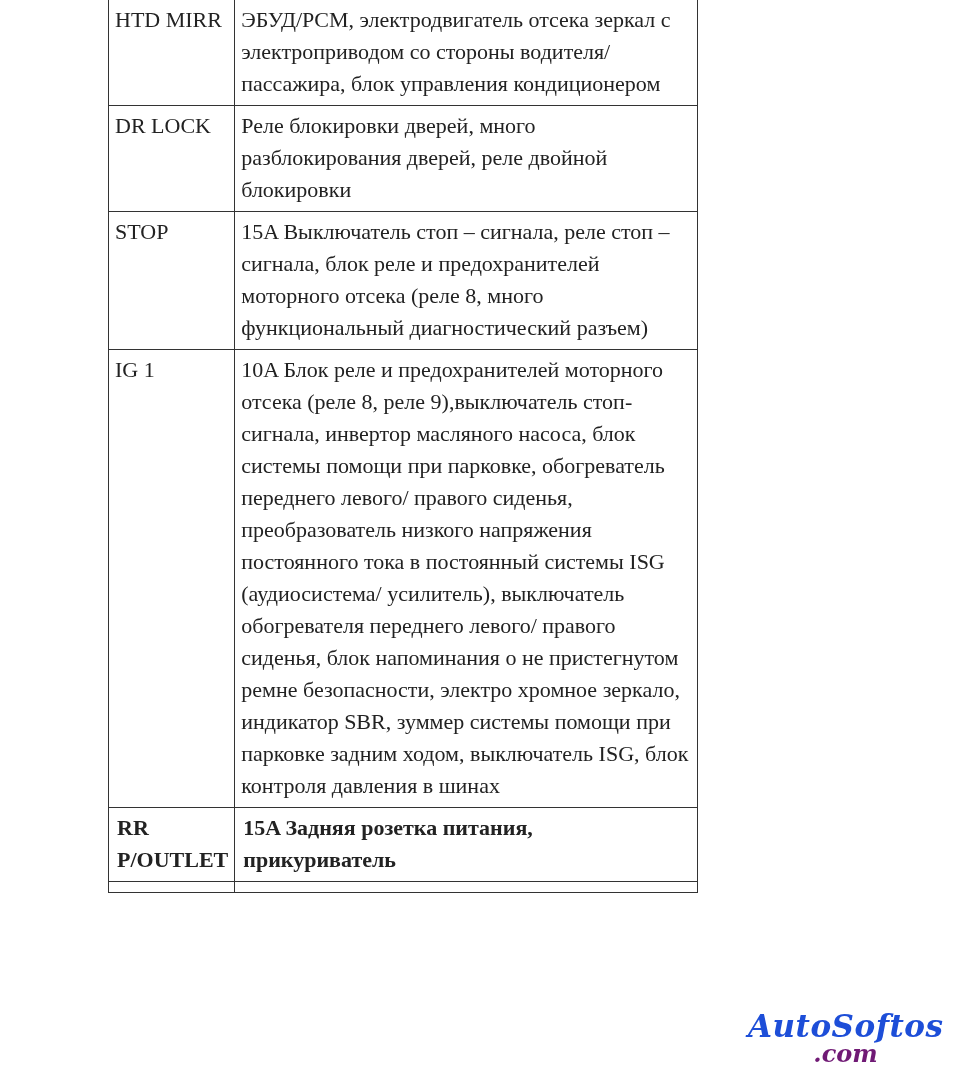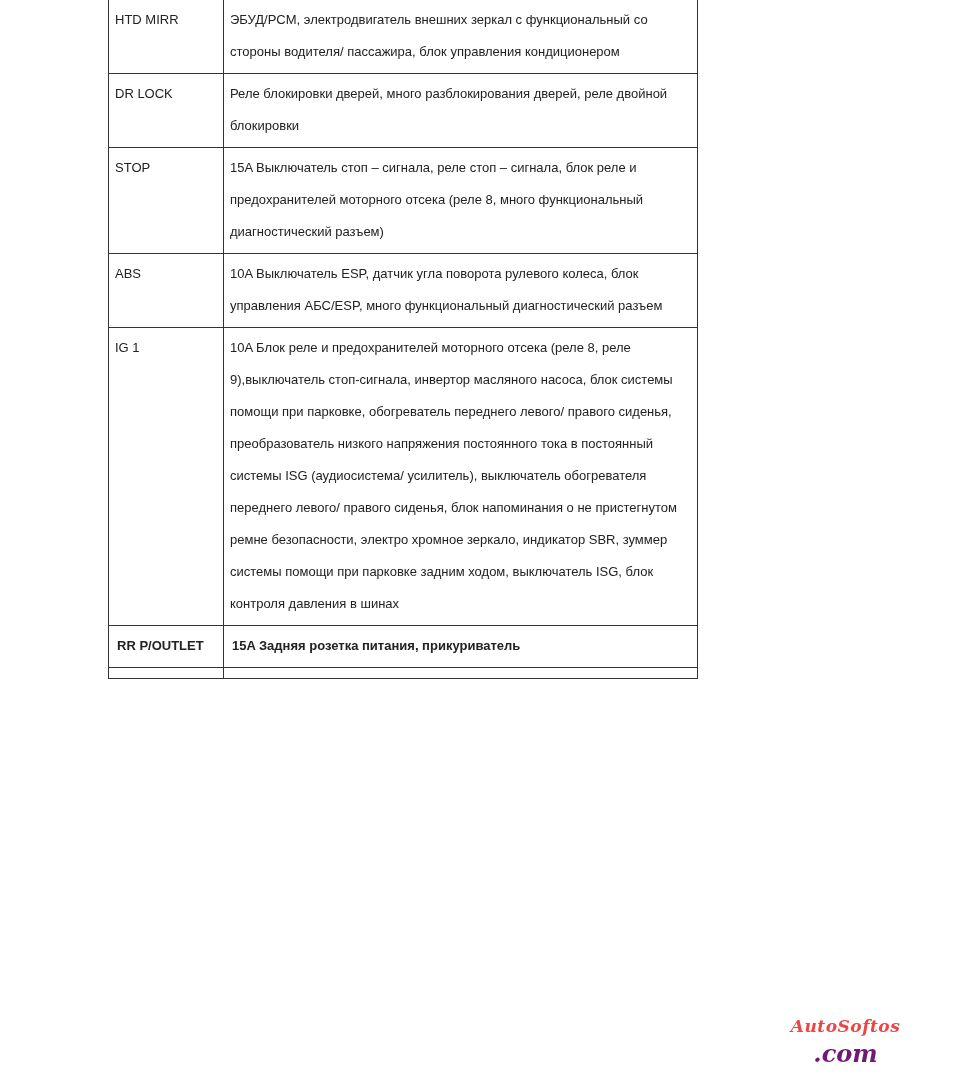--- a/index.html
+++ b/index.html
@@ -10,22 +10,22 @@
       height: 1080px;
       overflow: hidden;
       position: relative;
     }
     .fuse-table {
       position: absolute;
       left: 108px;
       top: -1px;
       width: 590px;
       border-collapse: collapse;
-      font-family: Liberation Sans, sans-serif;
-      font-size: 13px;
+      font-family: Liberation Serif, serif;
+      font-size: 22px;
       color: #222222;
       line-height: 32px;
     }
     .fuse-table td {
       border: 1.5px solid #333333;
       vertical-align: top;
       padding: 4px 6px 5px 6px;
     }
     .fuse-table td.name {
       width: 100px;
@@ -44,50 +44,46 @@
       top: 1012px;
       width: 195px;
       text-align: center;
       font-family: "DejaVu Serif", serif;
       font-weight: bold;
       font-style: italic;
       line-height: 28px;
     }
     .wm-main {
       display: block;
-      color: #ef4444;
-      font-size: 17px;
+      color: #1d4ed8;
+      font-size: 31px;
       letter-spacing: 0.5px;
     }
     .wm-sub {
       display: block;
       color: #701a75;
       font-size: 24px;
     }
   </style>
 </head>
 <body>
 
 <table class="fuse-table">
   <tbody>
     <tr>
       <td class="name">HTD MIRR</td>
-      <td class="desc">ЭБУД/PCM, электродвигатель внешних зеркал с функциональный со стороны водителя/ пассажира, блок управления кондиционером</td>
+      <td class="desc">ЭБУД/PCM, электродвигатель отсека зеркал с электроприводом со стороны водителя/ пассажира, блок управления кондиционером</td>
     </tr>
     <tr>
       <td class="name">DR LOCK</td>
       <td class="desc">Реле блокировки дверей, много разблокирования дверей, реле двойной блокировки</td>
     </tr>
     <tr>
       <td class="name">STOP</td>
       <td class="desc">15A Выключатель стоп – сигнала, реле стоп – сигнала, блок реле и предохранителей моторного отсека (реле 8, много функциональный диагностический разъем)</td>
-    </tr>
-    <tr>
-      <td class="name">ABS</td>
-      <td class="desc">10A Выключатель ESP, датчик угла поворота рулевого колеса, блок управления АБС/ESP, много функциональный диагностический разъем</td>
     </tr>
     <tr>
       <td class="name">IG 1</td>
       <td class="desc">10A Блок реле и предохранителей моторного отсека (реле 8, реле 9),выключатель стоп-сигнала, инвертор масляного насоса, блок системы помощи при парковке, обогреватель переднего левого/ правого сиденья, преобразователь низкого напряжения постоянного тока в постоянный системы ISG (аудиосистема/ усилитель), выключатель обогревателя переднего левого/ правого сиденья, блок напоминания о не пристегнутом ремне безопасности, электро хромное зеркало, индикатор SBR, зуммер системы помощи при парковке задним ходом, выключатель ISG, блок контроля давления в шинах</td>
     </tr>
     <tr class="bold">
       <td class="name">RR P/OUTLET</td>
       <td class="desc">15A Задняя розетка питания, прикуриватель</td>
     </tr>
     <tr class="cut">

